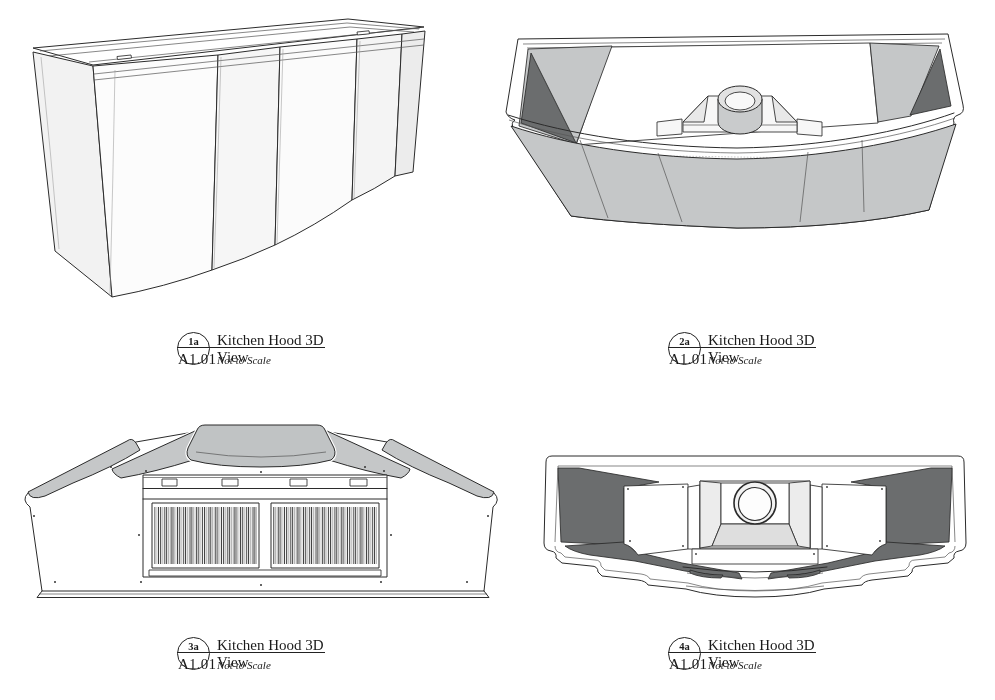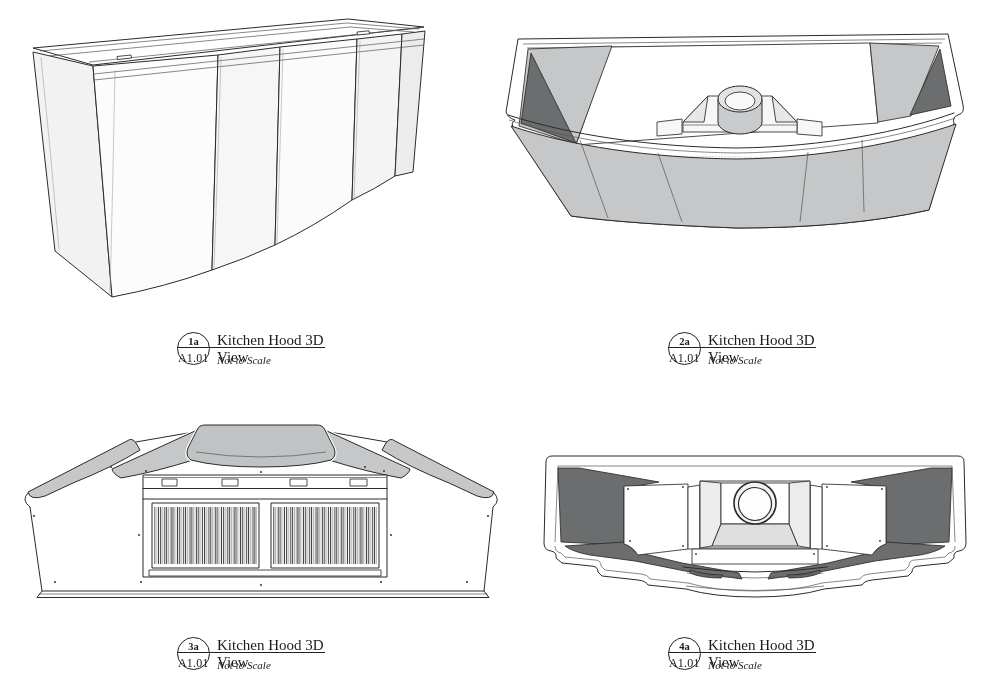--- a/index.html
+++ b/index.html
@@ -13,21 +13,21 @@
   .shape{stroke:#2b2b2b;stroke-width:1;stroke-linejoin:round;}
   .shape08{stroke:#2b2b2b;stroke-width:.85;stroke-linejoin:round;}
   .casing{fill:#c5c7c8;stroke:#ffffff;stroke-width:3.2;stroke-linejoin:round;}
   .tblock{position:absolute;width:152px;height:36px;}
   .tline{position:absolute;left:0;top:16px;width:148px;border-top:1.2px solid #222;}
   .tcircle{position:absolute;left:0;top:1px;width:31px;height:31px;border:1.3px solid #222;
            border-radius:50%;background:transparent;}
   .tnum{position:absolute;left:0;top:2.5px;width:31px;text-align:center;
         font-size:10.5px;font-weight:bold;color:#1a1a1a;}
   .tsheet{position:absolute;left:0;top:17.5px;width:31px;text-align:left;
-        font-size:12px;color:#1a1a1a;letter-spacing:.2px;}
+        font-size:15px;color:#1a1a1a;letter-spacing:.2px;}
   .ttitle{position:absolute;left:40px;top:1px;font-size:15px;color:#1a1a1a;}
   .tsub{position:absolute;left:40px;top:23px;font-size:11px;font-style:italic;color:#1a1a1a;}
 </style>
 </head>
 <body>
 
 <figure style="left:5px;top:0;">
 <svg width="450" height="320" viewBox="0 0 450 320">
   <g>
     <path class="shape" fill="#ffffff" d="M28,48 L343,19 L419,27 L88,65 Z"></path>

